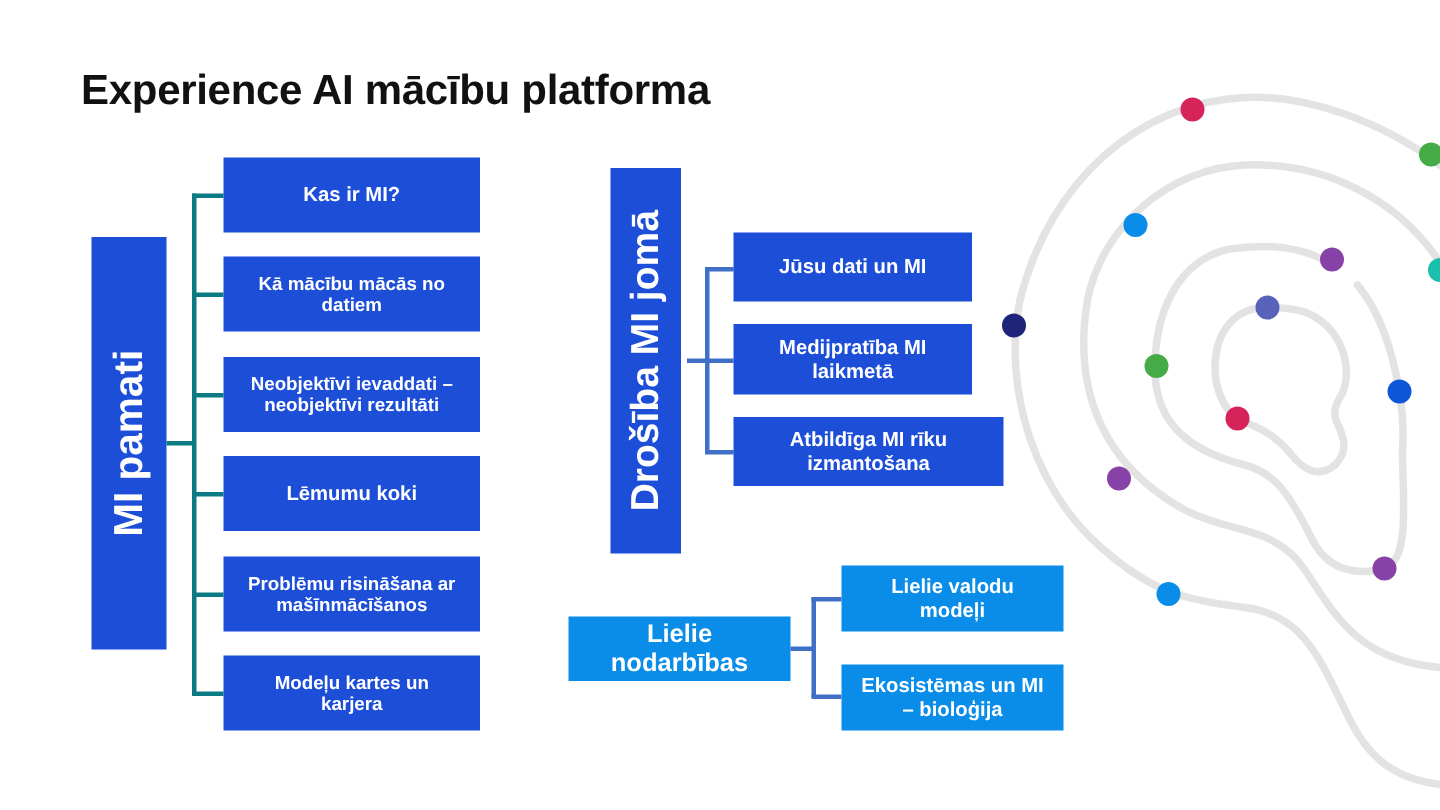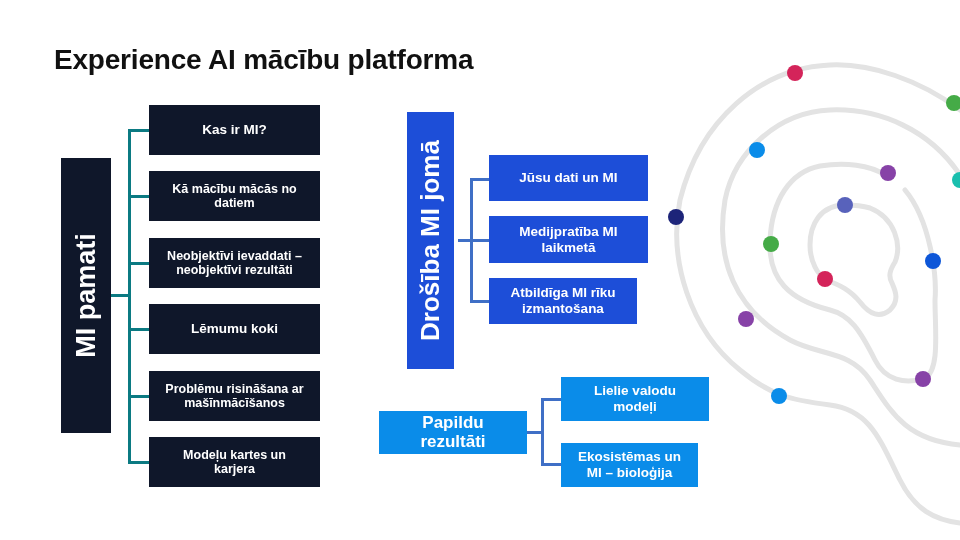--- a/index.html
+++ b/index.html
@@ -16,21 +16,21 @@
     .box {
       position: absolute; display: flex; align-items: center; justify-content: center;
       text-align: center; color: #ffffff; font-weight: bold; box-sizing: border-box;
       line-height: 1.15;
     }
     .vbox { position: absolute; display: flex; align-items: center; justify-content: center; }
     .vbox span {
       display: block; transform: rotate(-90deg); white-space: nowrap;
       color: #ffffff; font-weight: bold;
     }
-    .purple { background: #0f172a; }
+    .purple { background: #1d4ed8; }
     .green { background: #1d4ed8; }
     .blue  { background: #0a8ce9; }
     .line { position: absolute; }
     .teal { background: #0b7a82; }
     .navy { background: #3f6fc6; }
     svg.deco { position: absolute; left: 0; top: 0; }
   </style>
 </head>
 <body>
 
@@ -90,24 +90,24 @@
   <div class="vbox green" style="left:407px; top:112px; width:47px; height:257px;">
     <span style="font-size:26px;">Drošība MI jomā</span>
   </div>
   <div class="line navy" style="left:458px; top:239px; width:14px; height:3px;"></div>
   <div class="line navy" style="left:470px; top:178px; width:3px; height:124px;"></div>
   <div class="line navy" style="left:470px; top:178px; width:19px; height:3px;"></div>
   <div class="line navy" style="left:470px; top:239px; width:19px; height:3px;"></div>
   <div class="line navy" style="left:470px; top:300px; width:19px; height:3px;"></div>
   <div class="box green" style="left:489px; top:155px; width:159px; height:46px; font-size:13.5px;">Jūsu dati un MI</div>
   <div class="box green" style="left:489px; top:216px; width:159px; height:47px; font-size:13.5px; padding:0 10px;">Medijpratība MI laikmetā</div>
-  <div class="box green" style="left:489px; top:278px; width:148px; height:46px; font-size:13.5px; padding:17px 8px;">Atbildīga MI rīku izmantošana</div>
+  <div class="box green" style="left:489px; top:278px; width:180px; height:46px; font-size:13.5px; padding:17px 8px;">Atbildīga MI rīku izmantošana</div>
 </div>
 
 <div>
-  <div class="box blue" style="left:379px; top:411px; width:148px; height:43px; font-size:17px; padding:0 14px; line-height:1.1;">Papildu rezultāti</div>
+  <div class="box blue" style="left:379px; top:411px; width:148px; height:43px; font-size:17px; padding:0 14px; line-height:1.1;">Lielie nodarbības</div>
   <div class="line navy" style="left:527px; top:431px; width:16px; height:3px;"></div>
   <div class="line navy" style="left:541px; top:398px; width:3px; height:67px;"></div>
   <div class="line navy" style="left:541px; top:398px; width:20px; height:3px;"></div>
   <div class="line navy" style="left:541px; top:463px; width:20px; height:3px;"></div>
   <div class="box blue" style="left:561px; top:377px; width:148px; height:44px; font-size:13.5px; padding:4px 18px;">Lielie valodu modeļi</div>
-  <div class="box blue" style="left:561px; top:443px; width:137px; height:44px; font-size:13.5px; padding:0 8px;">Ekosistēmas un MI – bioloģija</div>
+  <div class="box blue" style="left:561px; top:443px; width:148px; height:44px; font-size:13.5px; padding:0 8px;">Ekosistēmas un MI – bioloģija</div>
 </div>
 
 </body></html>

